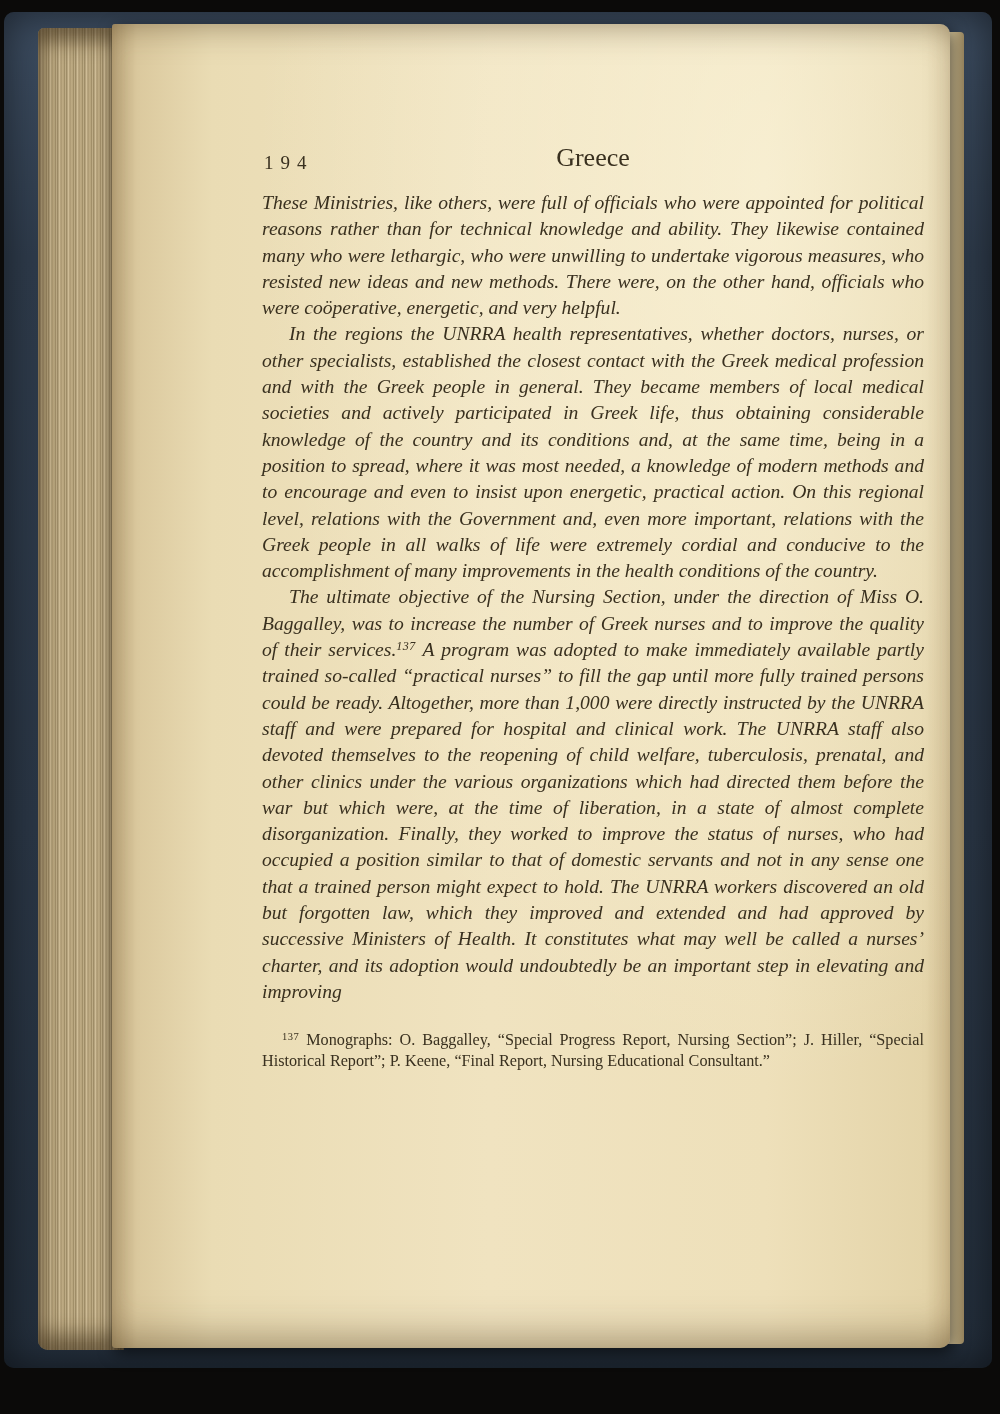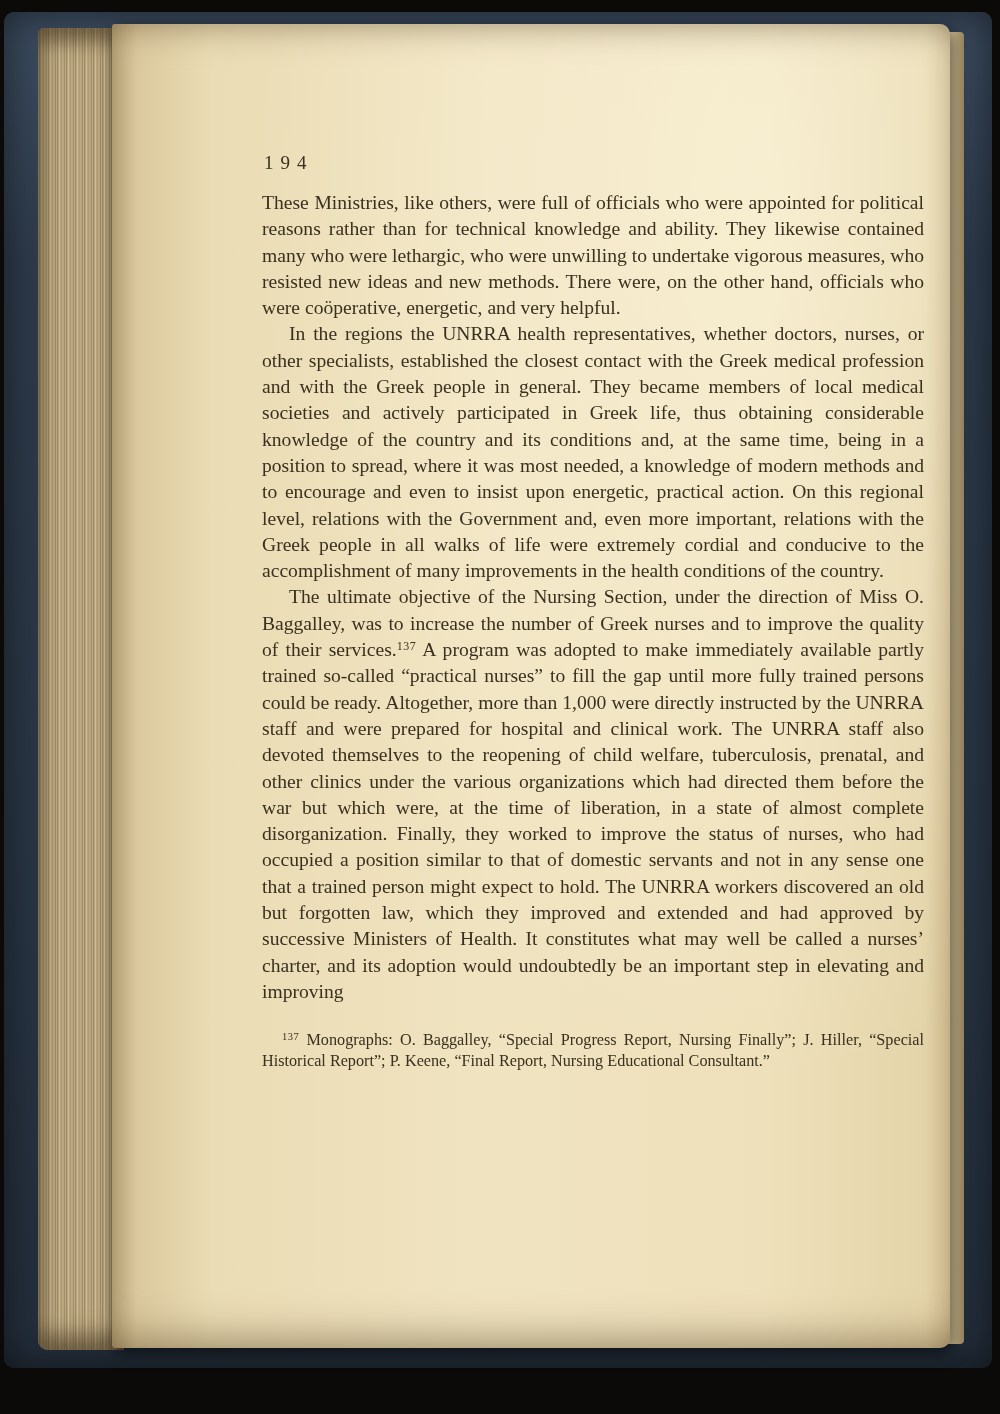--- a/index.html
+++ b/index.html
@@ -48,20 +48,21 @@
     position:absolute; left:2px; top:10px;
     font-size:19px; letter-spacing:7px;
   }
   .title {
     display:block; text-align:center;
     font-size:26px; line-height:32px;
   }
   .para {
     font-size:19.6px; line-height:26.3px;
     text-align:justify;
+    font-style:italic;
   }
   .indent { text-indent:27px; }
   sup.fnref {
     font-size:12px; line-height:0; vertical-align:6px;
     letter-spacing:.5px;
   }
   .footnote {
     margin-top:25px;
     font-size:16.2px; line-height:20.6px;
     text-align:justify; text-indent:20px;
@@ -74,25 +75,26 @@
 <div class="scene">
   <div class="cover"></div>
   <div class="page-stack"></div>
   <div class="under-pages"></div>
 
   <div class="page">
     <div class="text-block">
 
       <div class="head">
         <span class="pagenum">194</span>
+        <span class="title">Greece</span>
       </div>
 
       <p class="para">These Ministries, like others, were full of officials who were appointed for political reasons rather than for technical knowledge and ability. They likewise contained many who were lethargic, who were unwilling to undertake vigorous measures, who resisted new ideas and new methods. There were, on the other hand, officials who were coöperative, energetic, and very helpful.</p>
 
       <p class="para indent">In the regions the UNRRA health representatives, whether doctors, nurses, or other specialists, established the closest contact with the Greek medical profession and with the Greek people in general. They became members of local medical societies and actively participated in Greek life, thus obtaining considerable knowledge of the country and its conditions and, at the same time, being in a position to spread, where it was most needed, a knowledge of modern methods and to encourage and even to insist upon energetic, practical action. On this regional level, relations with the Government and, even more important, relations with the Greek people in all walks of life were extremely cordial and conducive to the accomplishment of many improvements in the health conditions of the country.</p>
 
       <p class="para indent"><span>The ultimate objective of the Nursing Section, under the direction of Miss O. Baggalley, was to increase the number of Greek nurses and to improve the quality of their services.</span><sup class="fnref">137</sup><span> A program was adopted to make immediately available partly trained so-called “practical nurses” to fill the gap until more fully trained persons could be ready. Altogether, more than 1,000 were directly instructed by the UNRRA staff and were prepared for hospital and clinical work. The UNRRA staff also devoted themselves to the reopening of child welfare, tuberculosis, prenatal, and other clinics under the various organizations which had directed them before the war but which were, at the time of liberation, in a state of almost complete disorganization. Finally, they worked to improve the status of nurses, who had occupied a position similar to that of domestic servants and not in any sense one that a trained person might expect to hold. The UNRRA workers discovered an old but forgotten law, which they improved and extended and had approved by successive Ministers of Health. It constitutes what may well be called a nurses’ charter, and its adoption would undoubtedly be an important step in elevating and improving</span></p>
 
-      <div class="footnote"><sup class="fnref">137</sup><span> Monographs: O. Baggalley, “Special Progress Report, Nursing Finally”; J. Hiller, “Special Historical Report”; P. Keene, “Final Report, Nursing Educational Consultant.”</span></div>
+      <div class="footnote"><sup class="fnref">137</sup><span> Monographs: O. Baggalley, “Special Progress Report, Nursing Section”; J. Hiller, “Special Historical Report”; P. Keene, “Final Report, Nursing Educational Consultant.”</span></div>
 
     </div>
   </div>
 </div>
 
 </body></html>

